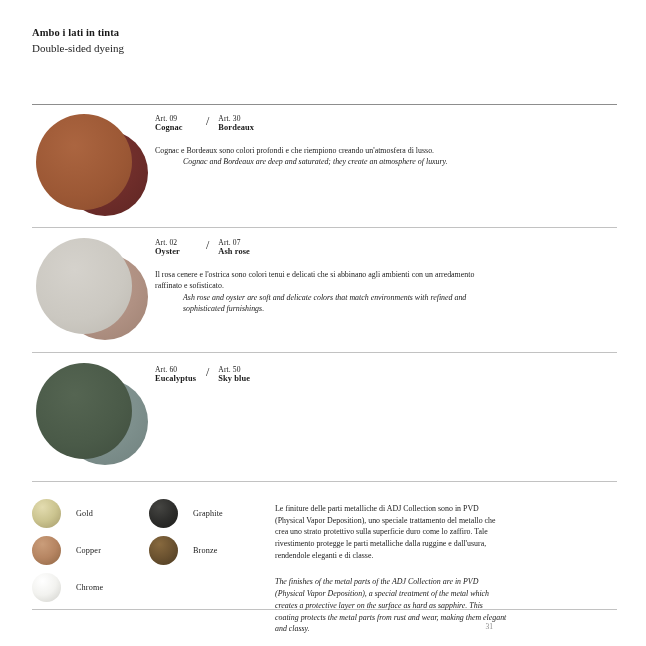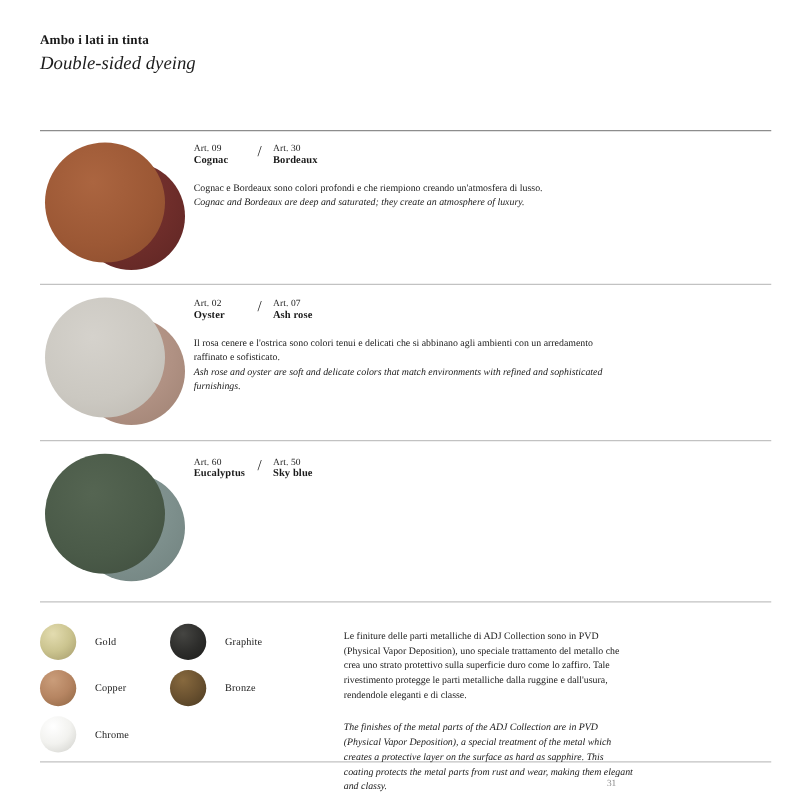--- a/index.html
+++ b/index.html
@@ -32,22 +32,21 @@
     width: 400px;
   }
   .header-title {
     font-size: 10.5px;
     font-weight: bold;
     letter-spacing: 0.1px;
     line-height: 1.3;
     margin: 0;
   }
   .header-sub {
-    font-size: 15px;
-    font-style: italic;
+    font-size: 11px;
     line-height: 1.35;
     margin: 1px 0 0 0;
     color: #1d1d1d;
   }
 
   
   .rule {
     position: absolute;
     left: 32px;
     width: 585px;
@@ -123,36 +122,37 @@
     padding-top: 1px;
   }
   .desc {
     margin-top: 11px;
     font-size: 7.9px;
     line-height: 1.45;
     width: 330px;
   }
   .desc .it {
     font-style: italic;
+    margin-left: 28px;
   }
   .desc p { margin: 0; }
 
   
   .metals {
     position: absolute;
     left: 32px;
     top: 495px;
     width: 585px;
   }
   .metal-col {
     position: absolute;
     top: 0;
   }
   .metal-col.c1 { left: 0px; }
-  .metal-col.c2 { left: 104px; }
+  .metal-col.c2 { left: 117px; }
   .metal-item {
     display: flex;
     align-items: center;
     height: 37px;
   }
   .metal-disc {
     width: 29px;
     height: 29px;
     border-radius: 50%;
     flex: 0 0 29px;

